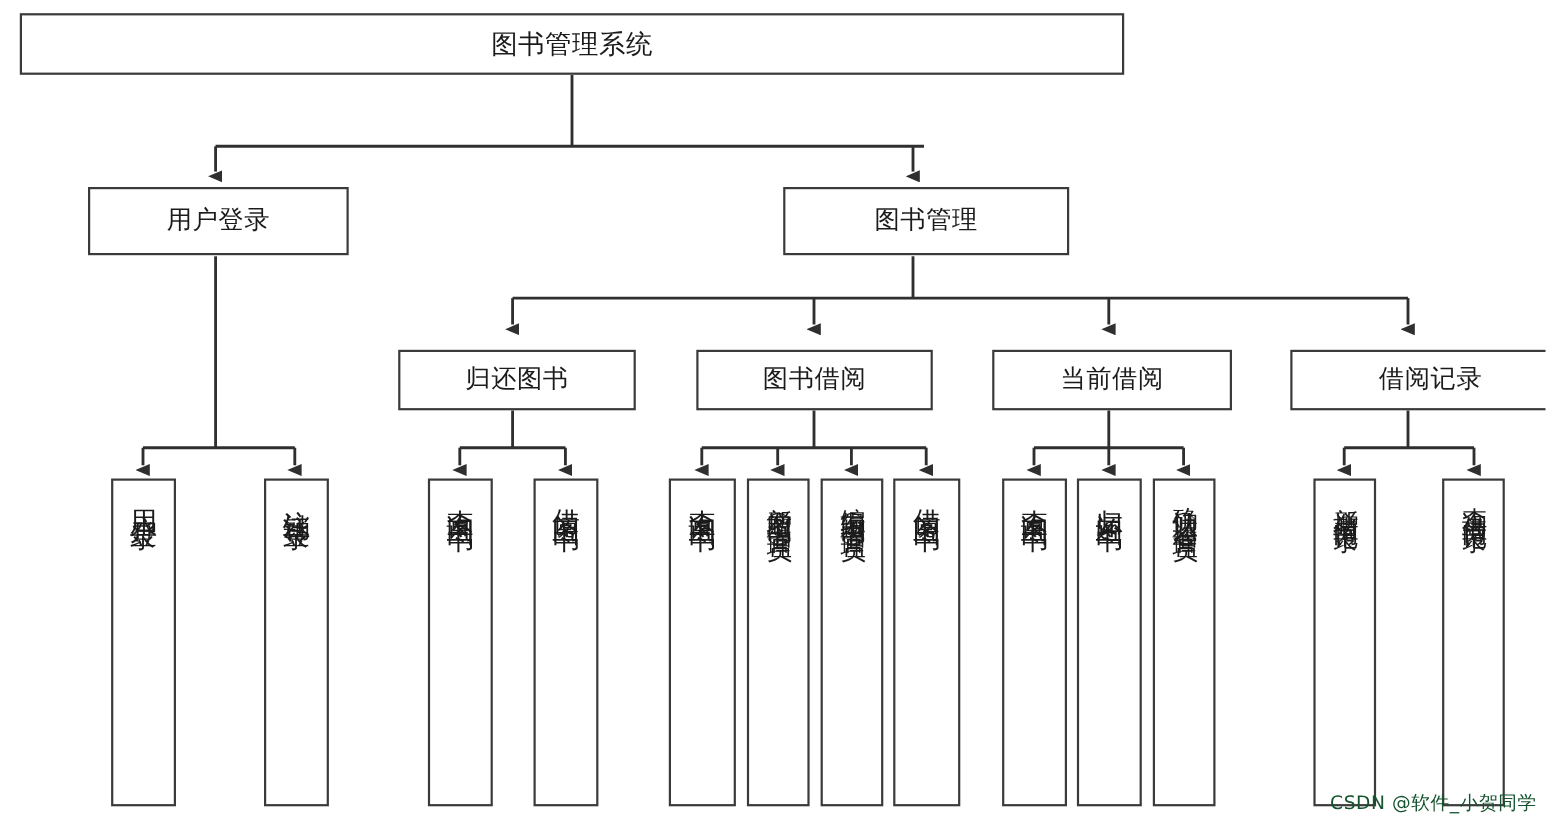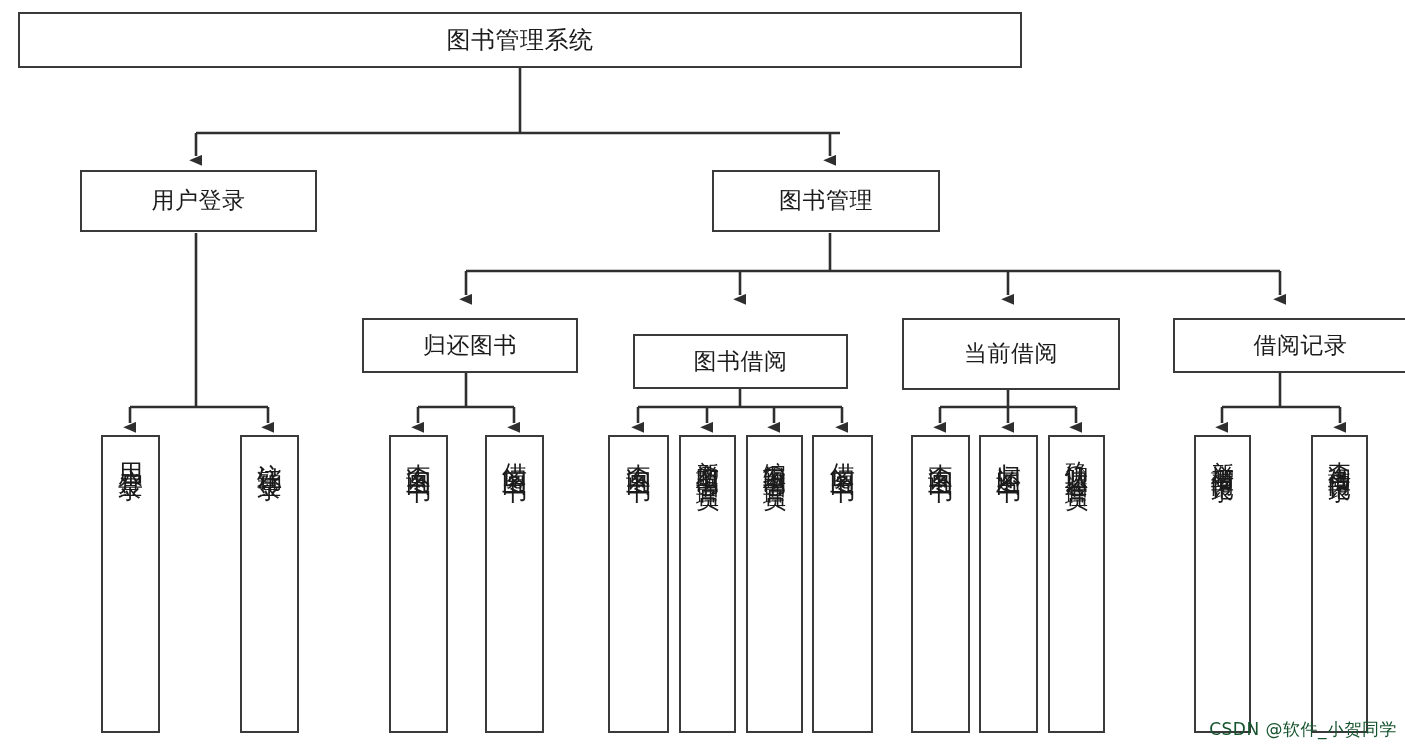--- a/index.html
+++ b/index.html
@@ -126,33 +126,33 @@
   </svg>
 
   <div class="node h root" style="left:18px;top:12px;width:1004px;height:56px;">
     <span class="label">图书管理系统</span>
   </div>
 
   <div class="node h" style="left:80px;top:170px;width:237px;height:62px;">
     <span class="label">用户登录</span>
   </div>
 
-  <div class="node h" style="left:712px;top:170px;width:228px;height:62px;">
+  <div class="node h" style="left:712px;top:170px;width:260px;height:62px;">
     <span class="label">图书管理</span>
   </div>
 
   <div class="node h" style="left:362px;top:318px;width:216px;height:55px;">
     <span class="label">归还图书</span>
   </div>
 
-  <div class="node h" style="left:633px;top:318px;width:215px;height:55px;margin-top:16px;">
+  <div class="node h" style="left:633px;top:318px;width:215px;height:55px;">
     <span class="label">图书借阅</span>
   </div>
 
-  <div class="node h" style="left:902px;top:318px;width:218px;height:72px;">
+  <div class="node h" style="left:902px;top:318px;width:218px;height:55px;">
     <span class="label">当前借阅</span>
   </div>
 
   <div class="node h" style="left:1173px;top:318px;width:255px;height:55px;">
     <span class="label">借阅记录</span>
   </div>
 
   <div class="node v" style="left:101px;top:435px;width:59px;height:298px;">
     <span class="label">用户登录</span>
   </div>

